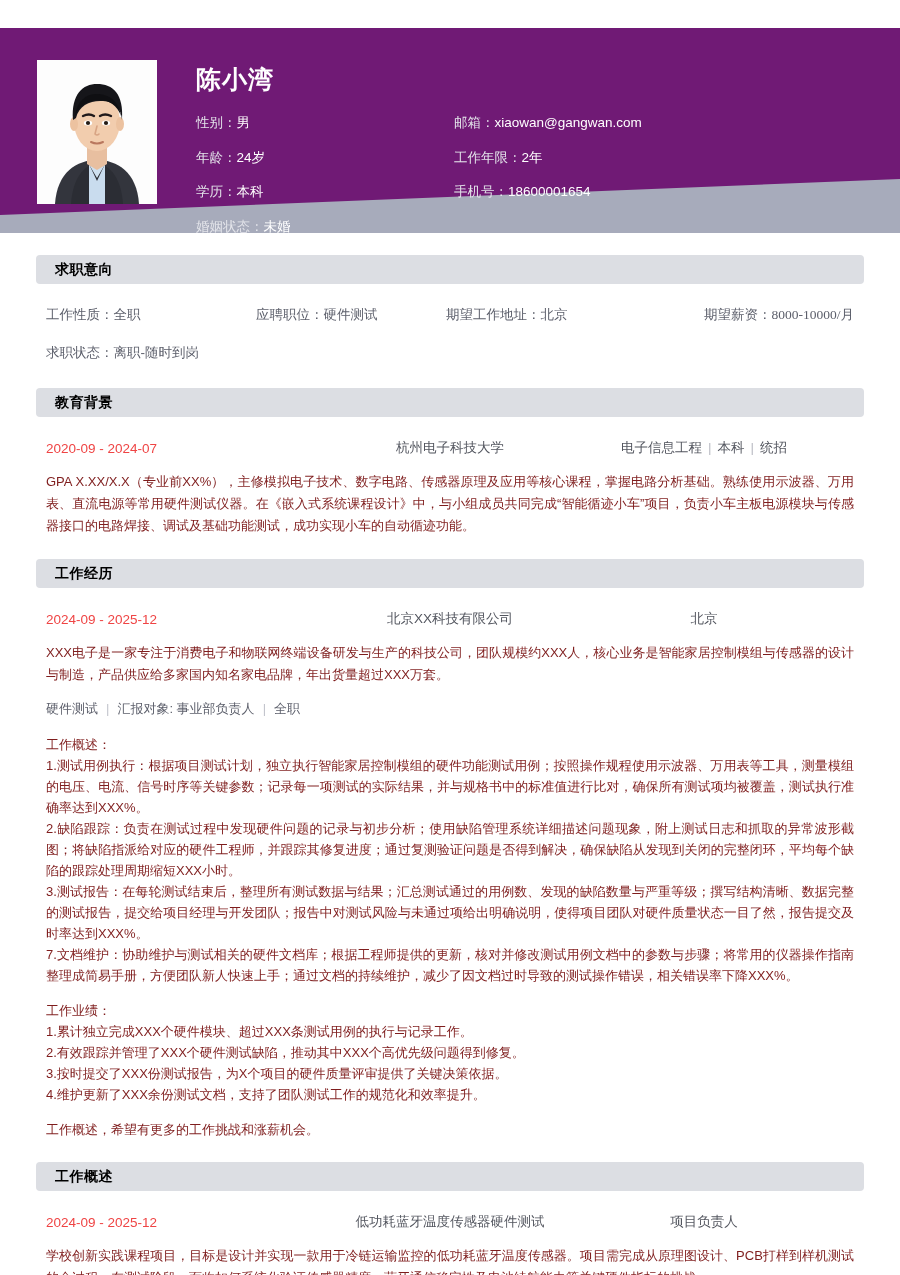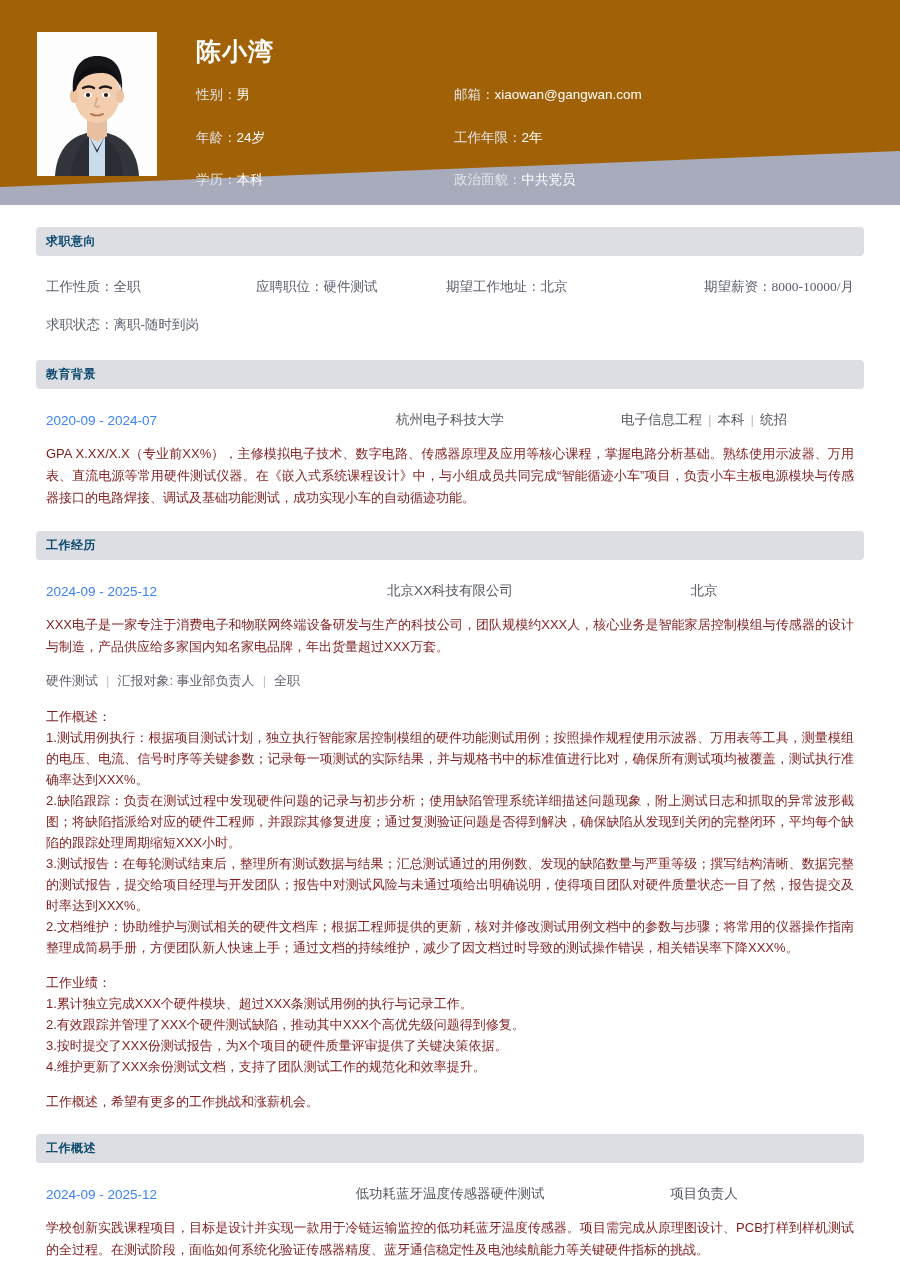--- a/index.html
+++ b/index.html
@@ -8,22 +8,23 @@
     background:#ffffff;
     font-family:"Liberation Sans","DejaVu Sans",sans-serif;
     overflow:hidden;
   }
   .page { position:relative; width:900px; height:1275px; background:#fff; }
 
   
   .header {
     position:relative;
     width:900px; height:205px;
-    background:#a16207;
+    background:#701a75;
     overflow:hidden;
+    margin-top:28px;
   }
   .header-diag {
     position:absolute; left:0; bottom:0;
     width:900px; height:60px;
     background:#a7abbb;
     clip-path:polygon(0 42px, 900px 6px, 900px 60px, 0 60px);
   }
   .photo {
     position:absolute; left:37px; top:32px;
     width:120px; height:144px;
@@ -37,52 +38,52 @@
     width:690px;
   }
   .name {
     font-size:25px; font-weight:bold; color:#ffffff;
     letter-spacing:1px; line-height:34px;
     margin-bottom:14px;
   }
   .info-grid {
     display:grid;
     grid-template-columns:258px auto;
-    row-gap:16px;
+    row-gap:8px;
   }
   .info-item {
     color:#e8e9ee; font-size:13.5px; line-height:26.5px;
     white-space:nowrap;
   }
   .info-item .k { color:#e3e4ea; }
   .info-item .v { color:#ffffff; }
 
   
   .section-bar {
     position:relative;
     margin:0 36px;
     height:29px;
     background:#dcdee3;
     border-radius:4px;
     display:flex; align-items:center;
   }
   .section-bar .title {
-    font-size:12px; font-weight:bold; color:#0c4a6e;
-    padding-left:10px; letter-spacing:0.5px;
+    font-size:14px; font-weight:bold; color:#000000;
+    padding-left:19px; letter-spacing:0.5px;
   }
 
   .sec-body { padding:0 46px; }
 
   
   .meta-row {
     display:flex; align-items:center;
     font-size:13.5px; color:#5c5f6b;
     height:26px;
   }
-  .meta-row .m-date { width:300px; color:#3b82f6; }
+  .meta-row .m-date { width:300px; color:#ef4444; }
   .meta-row .m-mid  { flex:1; text-align:center; color:#53565f; }
   .meta-row .m-right{ width:300px; text-align:center; color:#53565f; }
   .meta-row .m-right .sep { color:#b9bbc3; padding:0 6px; }
 
   .para {
     font-size:13px; color:#7f1d1d;
     line-height:22px;
     text-align:justify;
   }
   .para.tight { line-height:21px; }
@@ -144,21 +145,20 @@
     </div>
 
     <div class="hdr-body">
       <div class="name">陈小湾</div>
       <div class="info-grid">
         <div class="info-item"><span class="k">性别：</span><span class="v">男</span></div>
         <div class="info-item"><span class="k">邮箱：</span><span class="v">xiaowan@gangwan.com</span></div>
         <div class="info-item"><span class="k">年龄：</span><span class="v">24岁</span></div>
         <div class="info-item"><span class="k">工作年限：</span><span class="v">2年</span></div>
         <div class="info-item"><span class="k">学历：</span><span class="v">本科</span></div>
-        <div class="info-item"><span class="k">政治面貌：</span><span class="v">中共党员</span></div>
         <div class="info-item"><span class="k">手机号：</span><span class="v">18600001654</span></div>
         <div class="info-item"><span class="k">婚姻状态：</span><span class="v">未婚</span></div>
       </div>
     </div>
   </div>
 
   <div class="gap-a"></div>
   <div class="section-bar">
     <span class="title">求职意向</span>
   </div>
@@ -208,21 +208,21 @@
     <div class="para">XXX电子是一家专注于消费电子和物联网终端设备研发与生产的科技公司，团队规模约XXX人，核心业务是智能家居控制模组与传感器的设计与制造，产品供应给多家国内知名家电品牌，年出货量超过XXX万套。</div>
     <div class="gap-b"></div>
     <div class="tagline">
       <span>硬件测试</span><span class="sep">|</span><span>汇报对象: 事业部负责人</span><span class="sep">|</span><span>全职</span>
     </div>
     <div class="blank"></div>
     <div class="para tight">工作概述：</div>
     <div class="para tight">1.测试用例执行：根据项目测试计划，独立执行智能家居控制模组的硬件功能测试用例；按照操作规程使用示波器、万用表等工具，测量模组的电压、电流、信号时序等关键参数；记录每一项测试的实际结果，并与规格书中的标准值进行比对，确保所有测试项均被覆盖，测试执行准确率达到XXX%。</div>
     <div class="para tight">2.缺陷跟踪：负责在测试过程中发现硬件问题的记录与初步分析；使用缺陷管理系统详细描述问题现象，附上测试日志和抓取的异常波形截图；将缺陷指派给对应的硬件工程师，并跟踪其修复进度；通过复测验证问题是否得到解决，确保缺陷从发现到关闭的完整闭环，平均每个缺陷的跟踪处理周期缩短XXX小时。</div>
     <div class="para tight">3.测试报告：在每轮测试结束后，整理所有测试数据与结果；汇总测试通过的用例数、发现的缺陷数量与严重等级；撰写结构清晰、数据完整的测试报告，提交给项目经理与开发团队；报告中对测试风险与未通过项给出明确说明，使得项目团队对硬件质量状态一目了然，报告提交及时率达到XXX%。</div>
-    <div class="para tight">2.文档维护：协助维护与测试相关的硬件文档库；根据工程师提供的更新，核对并修改测试用例文档中的参数与步骤；将常用的仪器操作指南整理成简易手册，方便团队新人快速上手；通过文档的持续维护，减少了因文档过时导致的测试操作错误，相关错误率下降XXX%。</div>
+    <div class="para tight">7.文档维护：协助维护与测试相关的硬件文档库；根据工程师提供的更新，核对并修改测试用例文档中的参数与步骤；将常用的仪器操作指南整理成简易手册，方便团队新人快速上手；通过文档的持续维护，减少了因文档过时导致的测试操作错误，相关错误率下降XXX%。</div>
     <div class="blank"></div>
     <div class="para tight">工作业绩：</div>
     <div class="para tight">1.累计独立完成XXX个硬件模块、超过XXX条测试用例的执行与记录工作。</div>
     <div class="para tight">2.有效跟踪并管理了XXX个硬件测试缺陷，推动其中XXX个高优先级问题得到修复。</div>
     <div class="para tight">3.按时提交了XXX份测试报告，为X个项目的硬件质量评审提供了关键决策依据。</div>
     <div class="para tight">4.维护更新了XXX余份测试文档，支持了团队测试工作的规范化和效率提升。</div>
     <div class="blank"></div>
     <div class="para tight">工作概述，希望有更多的工作挑战和涨薪机会。</div>
   </div>
 

